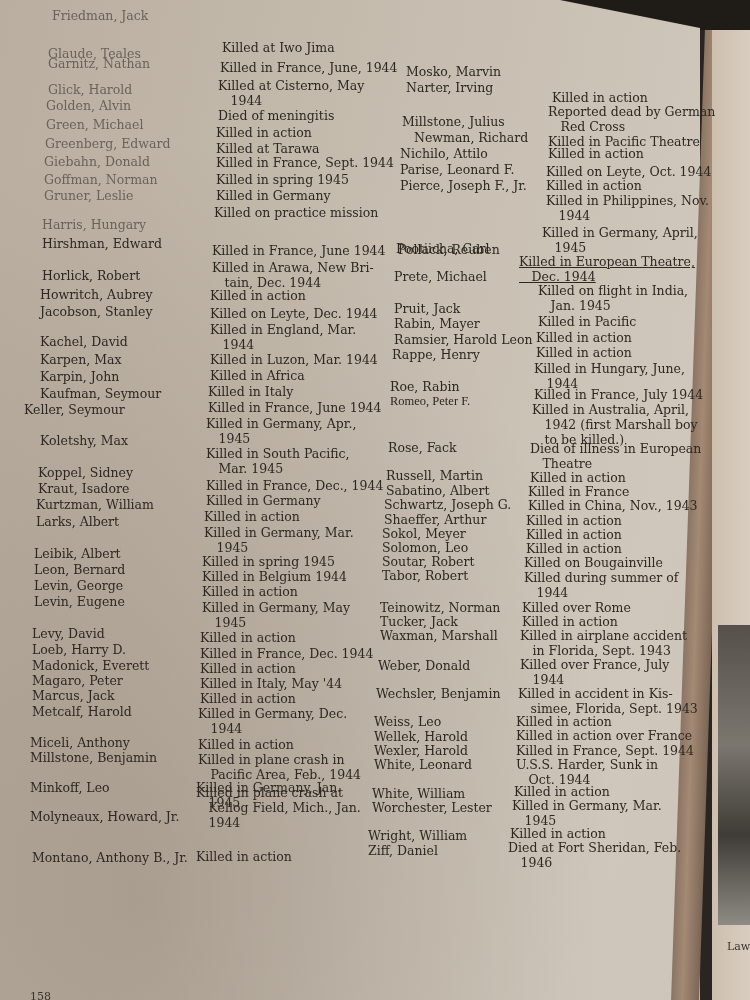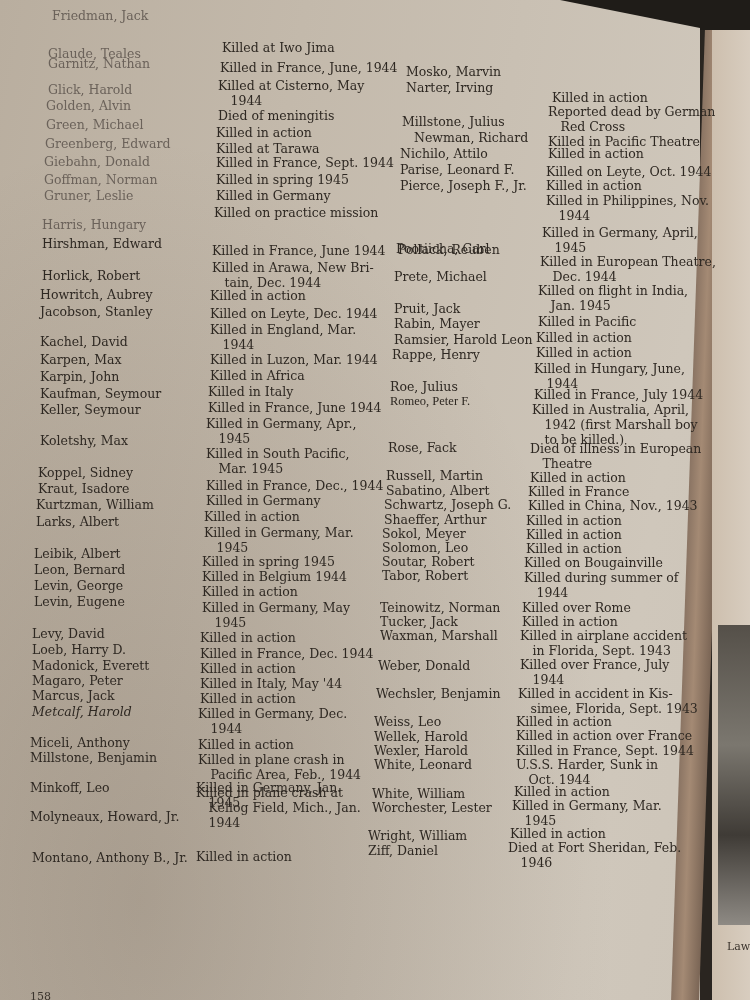--- a/index.html
+++ b/index.html
@@ -72,36 +72,36 @@
     <div class="entry faded" style="left: 44px; top: 188px;">Gruner, Leslie</div>
     <div class="entry faded" style="left: 42px; top: 217px;">Harris, Hungary</div>
     <div class="entry" style="left: 42px; top: 236px;">Hirshman, Edward</div>
     <div class="entry" style="left: 42px; top: 268px;">Horlick, Robert</div>
     <div class="entry" style="left: 40px; top: 287px;">Howritch, Aubrey</div>
     <div class="entry" style="left: 40px; top: 304px;">Jacobson, Stanley</div>
     <div class="entry" style="left: 40px; top: 334px;">Kachel, David</div>
     <div class="entry" style="left: 40px; top: 352px;">Karpen, Max</div>
     <div class="entry" style="left: 40px; top: 369px;">Karpin, John</div>
     <div class="entry" style="left: 40px; top: 386px;">Kaufman, Seymour</div>
-    <div class="entry" style="left: 40px; top: 402px;">Keller, Seymour</div>
+    <div class="entry" style="left: 24px; top: 402px;">Keller, Seymour</div>
     <div class="entry" style="left: 40px; top: 433px;">Koletshy, Max</div>
     <div class="entry" style="left: 38px; top: 465px;">Koppel, Sidney</div>
     <div class="entry" style="left: 38px; top: 481px;">Kraut, Isadore</div>
     <div class="entry" style="left: 36px; top: 497px;">Kurtzman, William</div>
     <div class="entry" style="left: 36px; top: 514px;">Larks, Albert</div>
     <div class="entry" style="left: 34px; top: 546px;">Leibik, Albert</div>
     <div class="entry" style="left: 34px; top: 562px;">Leon, Bernard</div>
     <div class="entry" style="left: 34px; top: 578px;">Levin, George</div>
     <div class="entry" style="left: 34px; top: 594px;">Levin, Eugene</div>
     <div class="entry" style="left: 32px; top: 626px;">Levy, David</div>
     <div class="entry" style="left: 32px; top: 642px;">Loeb, Harry D.</div>
     <div class="entry" style="left: 32px; top: 658px;">Madonick, Everett</div>
     <div class="entry" style="left: 32px; top: 673px;">Magaro, Peter</div>
     <div class="entry" style="left: 32px; top: 688px;">Marcus, Jack</div>
-    <div class="entry" style="left: 32px; top: 704px; font-style: italic;">Metcalf, Harold</div>
+    <div class="entry" style="left: 32px; top: 704px;">Metcalf, Harold</div>
     <div class="entry" style="left: 30px; top: 735px;">Miceli, Anthony</div>
     <div class="entry" style="left: 30px; top: 750px;">Millstone, Benjamin</div>
     <div class="entry" style="left: 30px; top: 780px;">Minkoff, Leo</div>
     <div class="entry" style="left: 30px; top: 809px;">Molyneaux, Howard, Jr.</div>
     <div class="entry" style="left: 32px; top: 850px;">Montano, Anthony B., Jr.</div>
   </div>
 
 <div id="fates-left">
     <div class="entry" style="left: 222px; top: 40px; white-space: pre-line; text-indent: 0px;">Killed at Iwo Jima</div>
     <div class="entry" style="left: 220px; top: 60px; white-space: pre-line; text-indent: 0px;">Killed in France, June, 1944</div>
@@ -165,21 +165,21 @@
     <div class="entry" style="left: 400px; top: 146px;">Nichilo, Attilo</div>
     <div class="entry" style="left: 400px; top: 162px;">Parise, Leonard F.</div>
     <div class="entry" style="left: 400px; top: 178px;">Pierce, Joseph F., Jr.</div>
     <div class="entry" style="left: 398px; top: 210px; margin-top: 32px;">Pollack, Reuben</div>
     <div class="entry" style="left: 396px; top: 241px;">Pootiicha, Carl</div>
     <div class="entry" style="left: 394px; top: 269px;">Prete, Michael</div>
     <div class="entry" style="left: 394px; top: 301px;">Pruit, Jack</div>
     <div class="entry" style="left: 394px; top: 316px;">Rabin, Mayer</div>
     <div class="entry" style="left: 394px; top: 332px;">Ramsier, Harold Leon</div>
     <div class="entry" style="left: 392px; top: 347px;">Rappe, Henry</div>
-    <div class="entry" style="left: 390px; top: 379px;">Roe, Julius</div>
+    <div class="entry" style="left: 390px; top: 379px;">Roe, Rabin</div>
     <div class="entry" style="left: 390px; top: 394px; font-family: Liberation Serif, serif;">Romeo, Peter F.</div>
     <div class="entry" style="left: 388px; top: 440px;">Rose, Fack</div>
     <div class="entry" style="left: 386px; top: 468px;">Russell, Martin</div>
     <div class="entry" style="left: 386px; top: 483px;">Sabatino, Albert</div>
     <div class="entry" style="left: 384px; top: 497px;">Schwartz, Joseph G.</div>
     <div class="entry" style="left: 384px; top: 512px;">Shaeffer, Arthur</div>
     <div class="entry" style="left: 382px; top: 526px;">Sokol, Meyer</div>
     <div class="entry" style="left: 382px; top: 540px;">Solomon, Leo</div>
     <div class="entry" style="left: 382px; top: 554px;">Soutar, Robert</div>
     <div class="entry" style="left: 382px; top: 568px;">Tabor, Robert</div>
@@ -203,21 +203,21 @@
     <div class="entry" style="left: 548px; top: 104px; white-space: pre-line; text-indent: 0px;">Reported dead by German
   Red Cross</div>
     <div class="entry" style="left: 548px; top: 134px; white-space: pre-line; text-indent: 0px;">Killed in Pacific Theatre</div>
     <div class="entry" style="left: 548px; top: 146px; white-space: pre-line; text-indent: 0px;">Killed in action</div>
     <div class="entry" style="left: 546px; top: 164px; white-space: pre-line; text-indent: 0px;">Killed on Leyte, Oct. 1944</div>
     <div class="entry" style="left: 546px; top: 178px; white-space: pre-line; text-indent: 0px;">Killed in action</div>
     <div class="entry" style="left: 546px; top: 193px; white-space: pre-line; text-indent: 0px;">Killed in Philippines, Nov.
   1944</div>
     <div class="entry" style="left: 542px; top: 225px; white-space: pre-line; text-indent: 0px;">Killed in Germany, April,
   1945</div>
-    <div class="entry" style="left: 540px; top: 254px; white-space: pre-line; text-indent: 0px;">Killed in European Theatre,
+    <div class="entry" style="left: 519px; top: 254px; white-space: pre-line; text-indent: 0px; text-decoration: underline;">Killed in European Theatre,
   Dec. 1944</div>
     <div class="entry" style="left: 538px; top: 283px; white-space: pre-line; text-indent: 0px;">Killed on flight in India,
   Jan. 1945</div>
     <div class="entry" style="left: 538px; top: 314px; white-space: pre-line; text-indent: 0px;">Killed in Pacific</div>
     <div class="entry" style="left: 536px; top: 330px; white-space: pre-line; text-indent: 0px;">Killed in action</div>
     <div class="entry" style="left: 536px; top: 345px; white-space: pre-line; text-indent: 0px;">Killed in action</div>
     <div class="entry" style="left: 534px; top: 361px; white-space: pre-line; text-indent: 0px;">Killed in Hungary, June,
   1944</div>
     <div class="entry" style="left: 534px; top: 387px; white-space: pre-line; text-indent: 0px;">Killed in France, July 1944</div>
     <div class="entry" style="left: 532px; top: 402px; white-space: pre-line; text-indent: 0px;">Killed in Australia, April,

